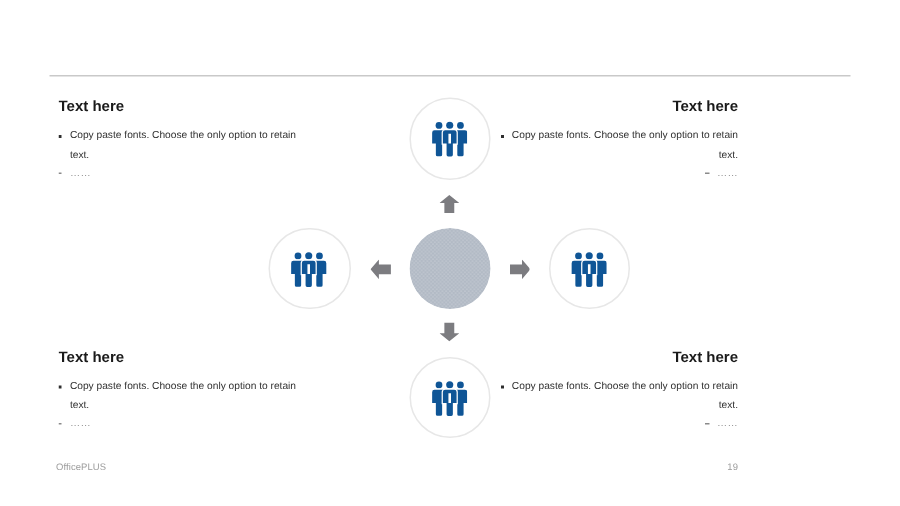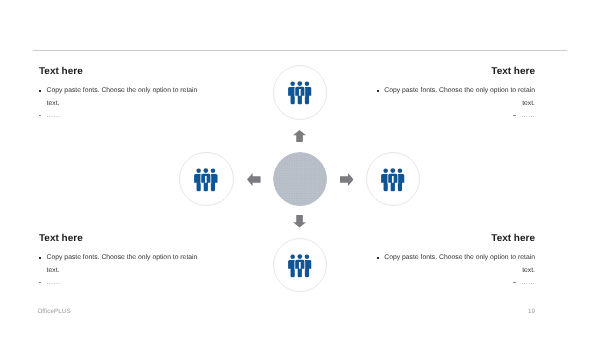--- a/index.html
+++ b/index.html
@@ -1,18 +1,18 @@
 <!DOCTYPE html>
 <html><head>
 <meta charset="utf-8">
 <style>
   html,body{margin:0;padding:0;background:#fff;}
   body{width:600px;height:337px;font-family:"Liberation Sans",sans-serif;overflow:hidden;
        -webkit-font-smoothing:antialiased;text-rendering:geometricPrecision;font-synthesis:none;}
-  .slide{position:relative;width:529px;height:337px;background:#fff;padding-left:43px;}
+  .slide{position:relative;width:529px;height:337px;background:#fff;}
 
   .divider{position:absolute;left:33px;top:50px;width:534px;height:1.3px;background:#c9c9c9;}
 
   .block{position:absolute;width:161px;will-change:transform;}
   .block .heading{font-size:10px;font-weight:bold;color:#1a1a1a;line-height:11px;}
   .block .bullets{margin-top:8.2px;}
   .row{font-size:6.8px;color:#303030;line-height:12.4px;padding-left:7.6px;text-indent:-7.6px;}
   .row .dash{display:inline-block;width:7.6px;height:1px;position:relative;overflow:visible;
              font-size:0;line-height:0;color:transparent;vertical-align:baseline;text-indent:0;}
   .row .dash::before{content:"";position:absolute;left:0;bottom:1.6px;width:2.3px;height:1.4px;background:#2e2e2e;}

